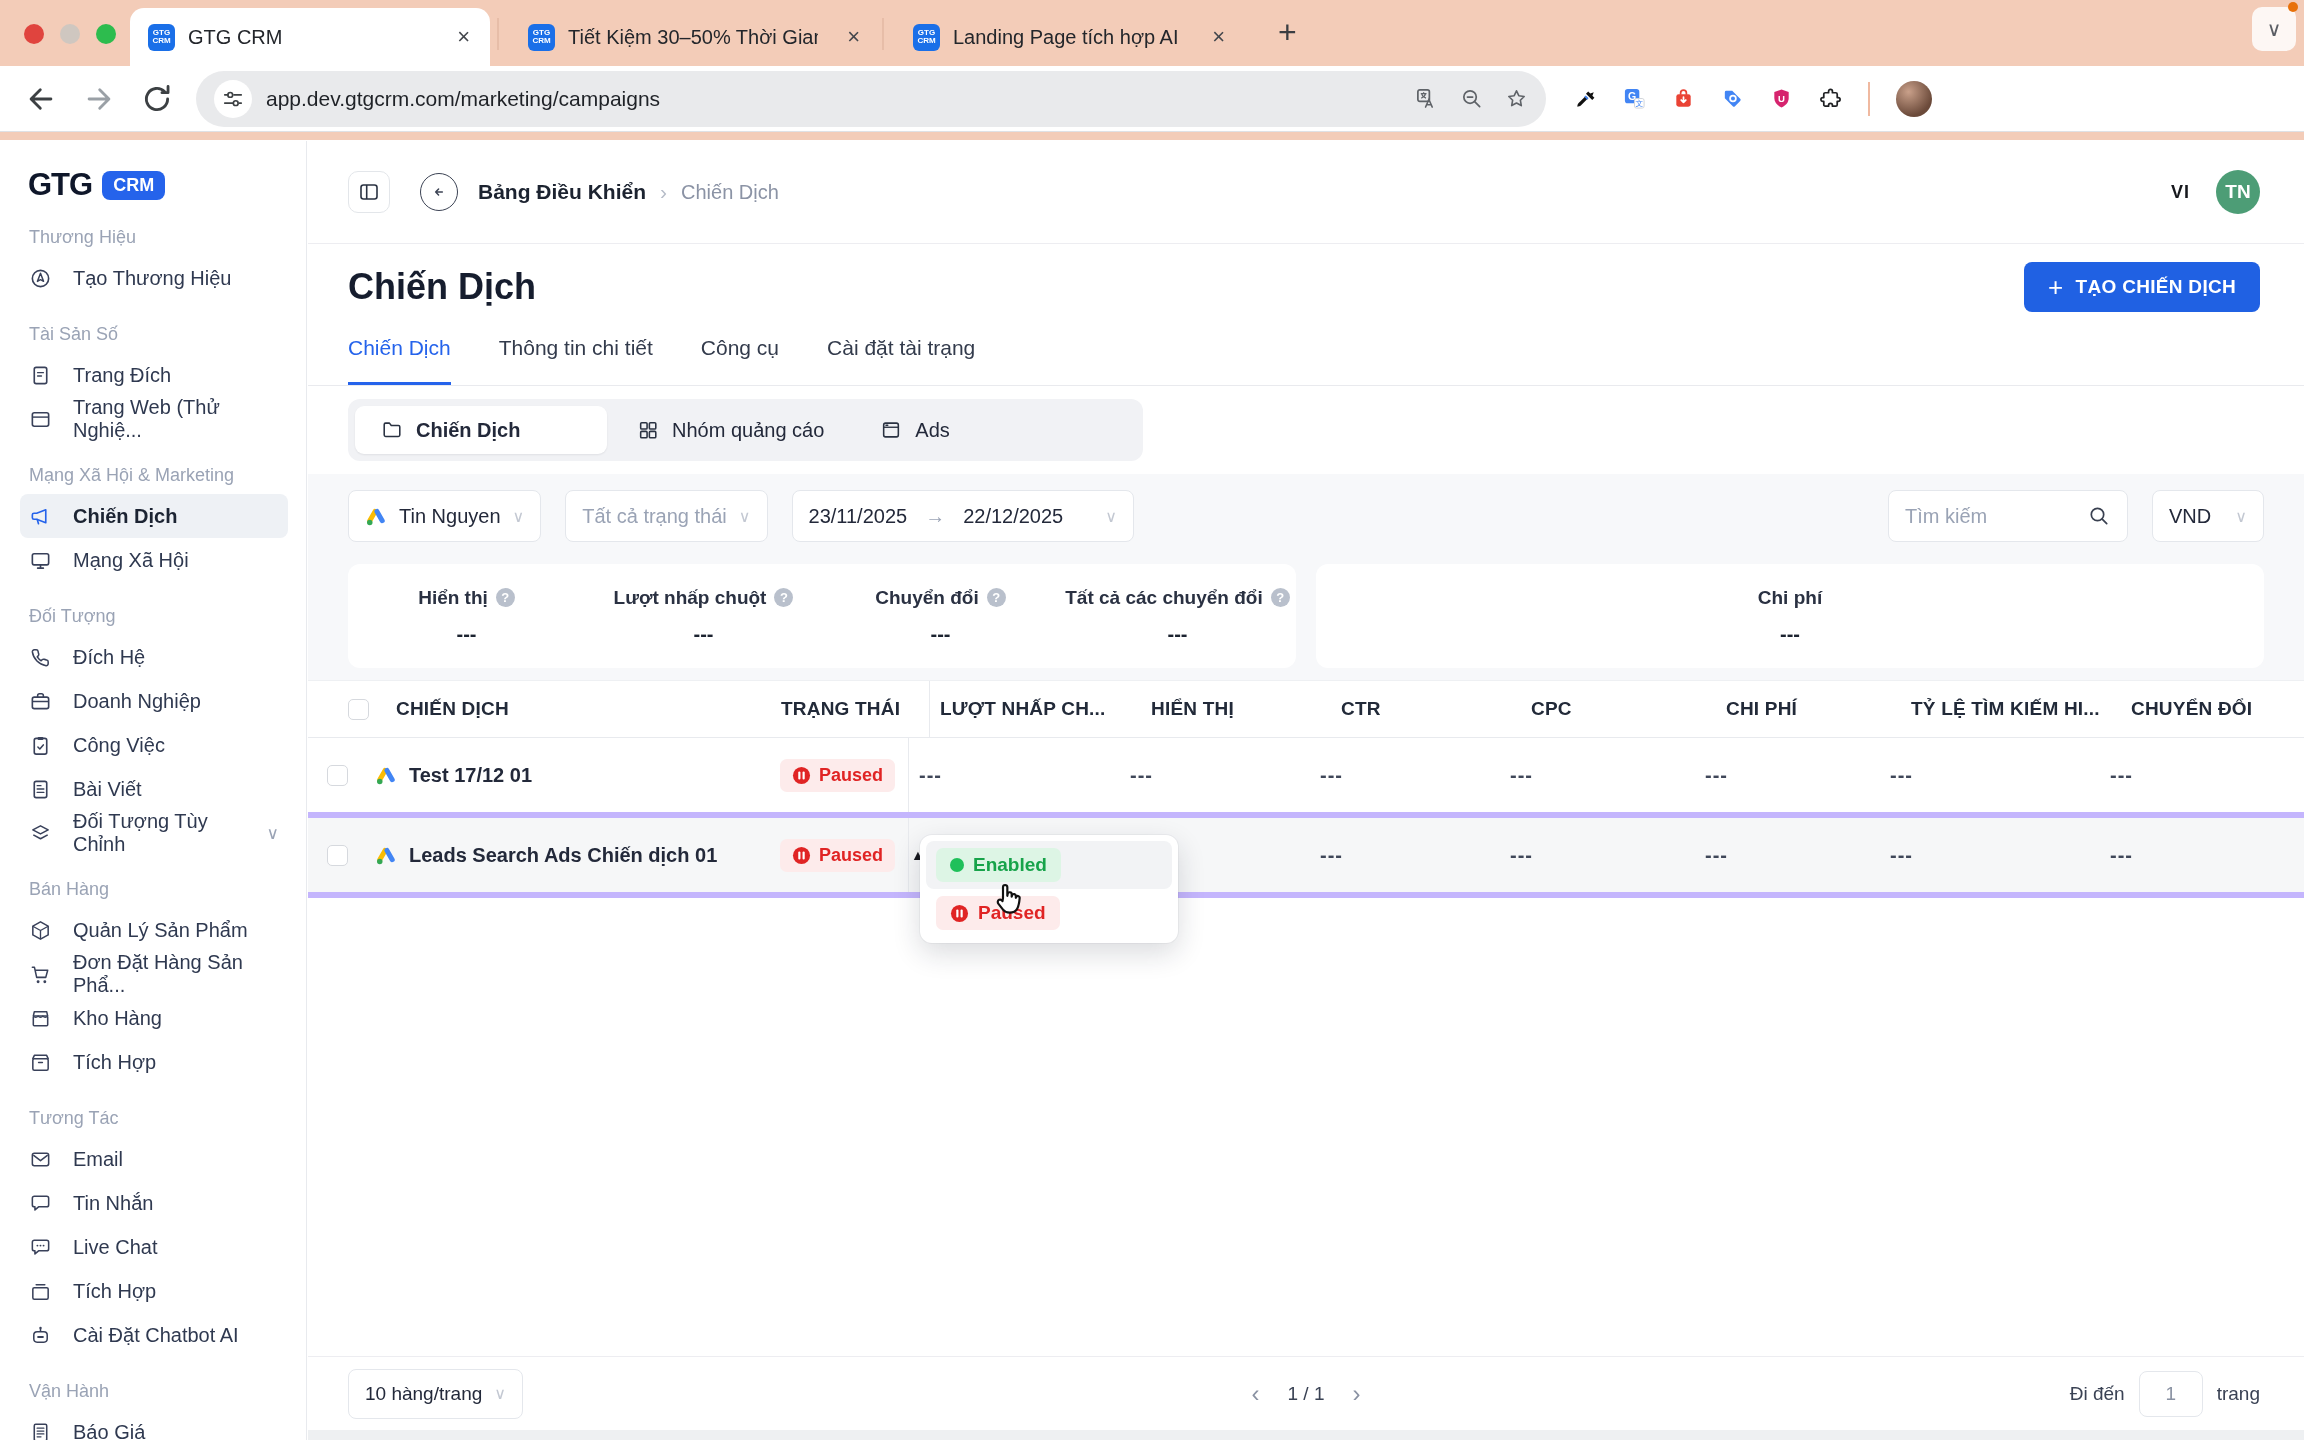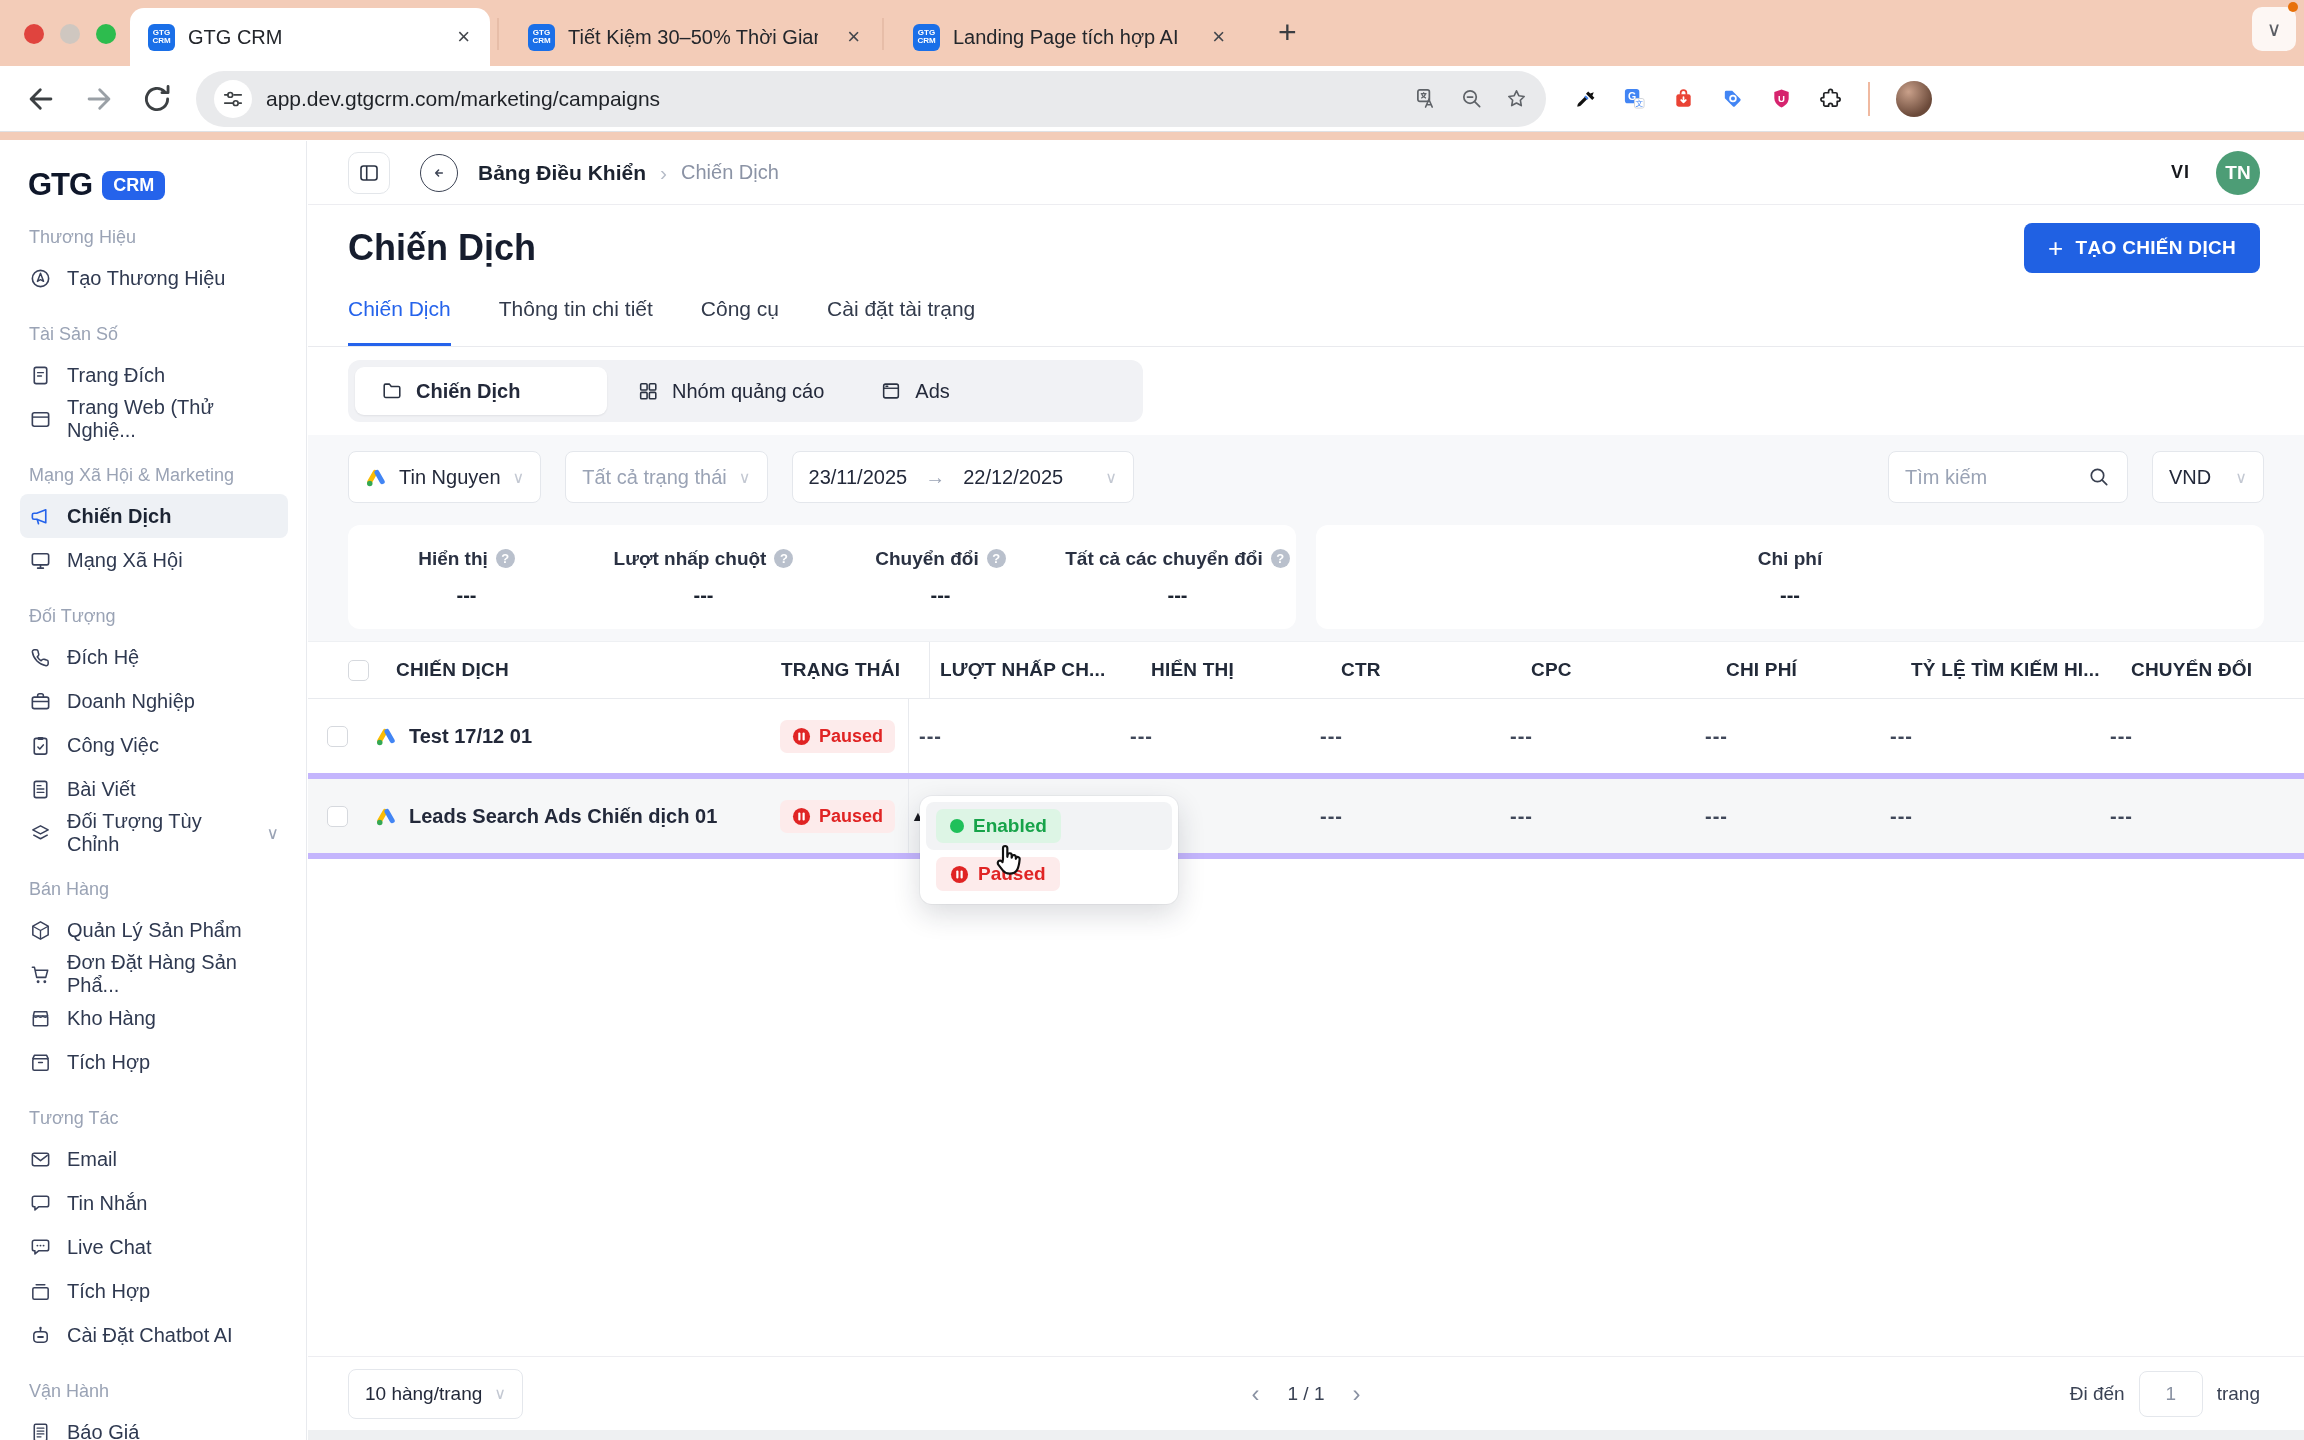--- a/index.html
+++ b/index.html
@@ -32,31 +32,31 @@
   .avatar-photo { width:36px; height:36px; border-radius:50%; background:radial-gradient(circle at 35% 30%, #c9a08a, #6b4a3a 70%); flex:none; }
   .chrome-pill { margin-left:22px; height:50px; background:#f6ccb8; border-radius:25px; display:flex; align-items:center; padding:0 10px 0 22px; gap:10px; font-size:21px; color:#2d2620; }
   .kebab { font-size:24px; color:#2d2620; padding:0 6px; }
 
   
   .sidebar { position:absolute; top:141px; left:0; width:307px; height:1299px; background:#fff; border-right:1px solid #e8eaee; padding:26px 18px 0 20px; overflow:hidden; }
   .logo-row { display:flex; align-items:center; gap:10px; padding-left:8px; margin-bottom:6px; }
   .logo-text { font-size:31px; font-weight:800; color:#0f172a; letter-spacing:-1px; }
   .logo-badge { background:#2563eb; color:#fff; font-size:18px; font-weight:bold; border-radius:8px; padding:4px 11px; }
   .sec-title { font-size:18px; color:#9aa3b5; margin:24px 0 8px; padding-left:9px; }
-  .side-item { display:flex; align-items:center; gap:15px; height:44px; padding:0 9px; border-radius:8px; font-size:20px; color:#2f3950; }
+  .side-item { display:flex; align-items:center; gap:21px; height:44px; padding:0 9px; border-radius:8px; font-size:20px; color:#2f3950; }
   .side-item .ic { color:#39415a; flex:none; }
   .side-item.active { background:#eef1f5; }
   .side-item.active .ic { color:#2563eb; }
   .side-item.active span.lbl { color:#1c2433; font-weight:600; }
   .side-chev { margin-left:auto; color:#9aa3b5; font-size:17px; }
   .ic { width:23px; height:23px; }
 
   
   .main { position:absolute; top:141px; left:308px; width:1996px; height:1299px; background:#fff; display:flex; flex-direction:column; }
-  .topbar { height:64px; display:flex; align-items:center; gap:20px; padding:0 44px 0 40px; border-bottom:1px solid #ededf1; }
+  .topbar { height:103px; display:flex; align-items:center; gap:20px; padding:0 44px 0 40px; border-bottom:1px solid #ededf1; }
   .panel-toggle { width:42px; height:42px; border:1px solid #e3e6ea; border-radius:10px; display:flex; align-items:center; justify-content:center; color:#2a3242; }
   .back-circle { width:38px; height:38px; border:1.6px solid #3c4354; border-radius:50%; display:flex; align-items:center; justify-content:center; color:#3c4354; margin-left:10px; }
   .crumb-root { font-size:21px; font-weight:bold; color:#1c2330; }
   .crumb-sep { color:#b6bcc8; font-size:21px; }
   .crumb-cur { font-size:20px; color:#8b93a5; }
   .topbar-right { margin-left:auto; display:flex; align-items:center; gap:26px; }
   .lang { font-size:18px; font-weight:bold; color:#16181d; letter-spacing:1px; }
   .avatar-tn { width:44px; height:44px; border-radius:50%; background:#4d9d76; color:#fff; font-size:19px; font-weight:bold; display:flex; align-items:center; justify-content:center; }
 
   .title-row { height:86px; display:flex; align-items:center; justify-content:space-between; padding:0 44px 0 40px; }

